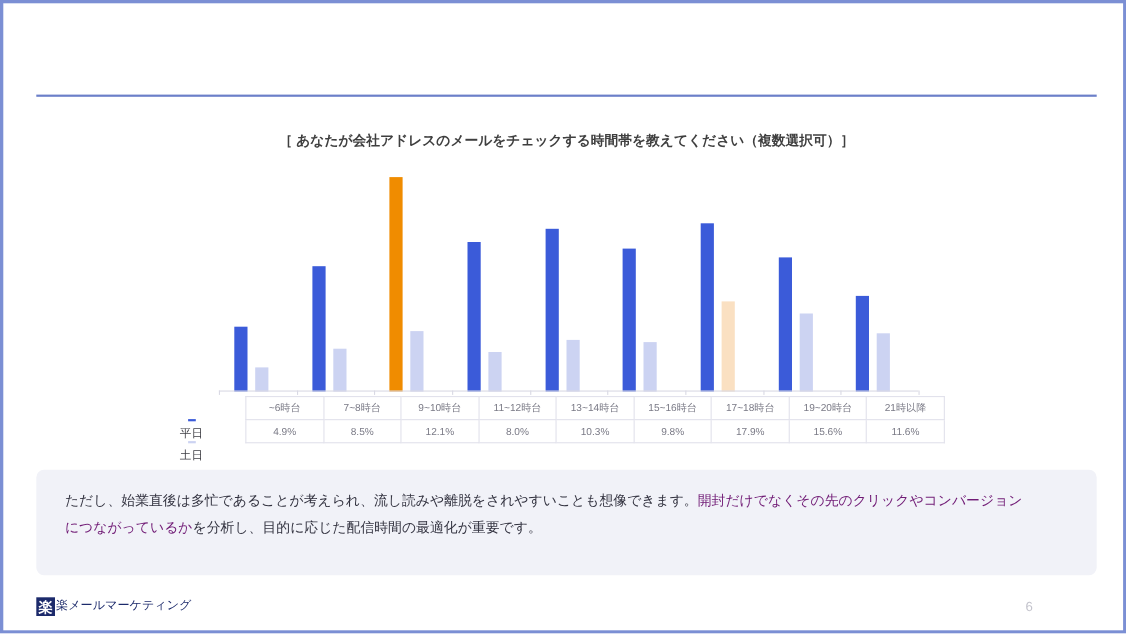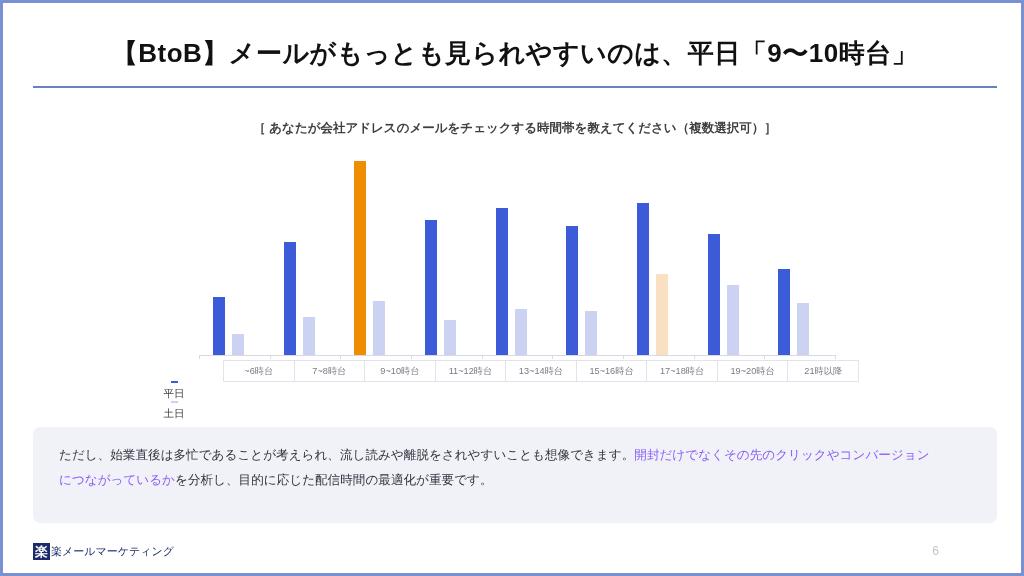--- a/index.html
+++ b/index.html
@@ -166,21 +166,21 @@
     border-radius: 7px;
     box-sizing: border-box;
     padding: 16px 26px 0 26px;
   }
   .comment-line {
     font-size: 12.6px;
     line-height: 25px;
     color: #333340;
     white-space: nowrap;
   }
-  .hl-orange { color: #8b5cf6; }
+  .hl-orange { color: #701a75; }
 
   
   #footer-logo {
     position: absolute;
     left: 30px;
     top: 540px;
     display: flex;
     align-items: center;
   }
   #logo-mark {
@@ -204,23 +204,20 @@
     top: 541px;
     font-size: 12px;
     color: #c3c3cc;
   }
 </style>
 </head>
 <body>
 
 <div id="slide">
 
-  <div id="title-area">
-    <div id="page-title">【BtoB】メールがもっとも見られやすいのは、平日「9〜10時台」</div>
-  </div>
   <div id="title-rule"></div>
 
   <div id="chart-caption">［ あなたが会社アドレスのメールをチェックする時間帯を教えてください（複数選択可）］</div>
 
   <div id="chart-area">
     <div id="plot">
         <div class="group" style="left: 0px; width: 70.6667px;">
           <div class="bar weekday" title="12.9%" style="height: 58.7667px;"></div>
           <div class="bar weekend" title="4.9%" style="height: 22.3222px;"></div>
         </div>
@@ -277,20 +274,31 @@
           <th>9~10時台</th>
           <th>11~12時台</th>
           <th>13~14時台</th>
           <th>15~16時台</th>
           <th>17~18時台</th>
           <th>19~20時台</th>
           <th>21時以降</th>
         </tr>
     </thead>
     <tbody>
+      <tr id="tbl-row-weekend">
+          <td>4.9%</td>
+          <td>8.5%</td>
+          <td>12.1%</td>
+          <td>8.0%</td>
+          <td>10.3%</td>
+          <td>9.8%</td>
+          <td>17.9%</td>
+          <td>15.6%</td>
+          <td>11.6%</td>
+        </tr>
     </tbody>
   </table>
 
   <div id="comment-box">
     <div class="comment-line">
       <span>ただし、始業直後は多忙であることが考えられ、流し読みや離脱をされやすいことも想像できます。</span><span class="hl-orange">開封だけでなくその先のクリックやコンバージョン</span>
     </div>
     <div class="comment-line">
       <span class="hl-orange">につながっているか</span><span>を分析し、目的に応じた配信時間の最適化が重要です。</span>
     </div>

